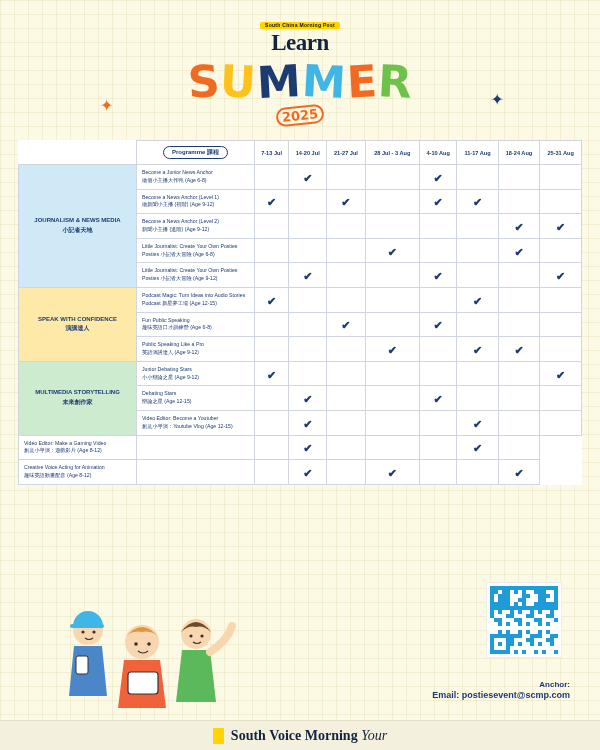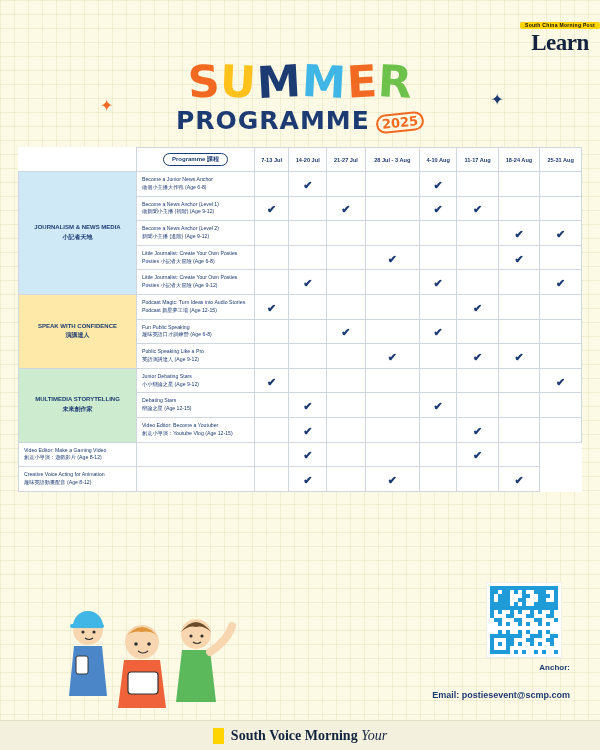--- a/index.html
+++ b/index.html
@@ -18,21 +18,21 @@
     background-image:
       linear-gradient(to right, rgba(190,180,120,.16) 1px, transparent 1px),
       linear-gradient(to bottom, rgba(190,180,120,.16) 1px, transparent 1px);
     background-size:14px 14px;
     z-index:0;
   }
   .sheet { position:relative; z-index:1; width:600px; height:750px; }
 
   
   .top-logos {
-    display:flex; align-items:center; justify-content:flex-end; gap:26px;
+    display:flex; align-items:center; justify-content:center; gap:26px;
     padding-top:14px;
   }
   .scmp-learn { text-align:center; line-height:1; }
   .scmp-learn .small {
     font-size:5px; letter-spacing:.3px; color:#111; font-weight:700;
     background:#ffd400; display:inline-block; padding:1px 5px; border-radius:2px;
     margin-bottom:2px;
   }
   .scmp-learn .big {
     font-size:23px; font-weight:700; color:#12243f; letter-spacing:-.5px;
@@ -137,21 +137,21 @@
   .qr {
     position:absolute; right:38px; top:10px; width:76px; height:76px; background:#fff;
     padding:3px; border:1px solid #eee;
   }
   .qr-grid { width:100%; height:100%; display:grid; grid-template-columns:repeat(17,1fr); grid-template-rows:repeat(17,1fr); }
   .qr-grid i { background:#1f9bd8; }
   .enquiry {
     position:absolute; right:30px; bottom:22px; text-align:right;
   }
   .enquiry .lab { font-size:8px; font-weight:700; color:#1d3b73; }
-  .enquiry .mail { font-size:9px; font-weight:700; color:#1d3b73; margin-top:18px;}
+  .enquiry .mail { font-size:9px; font-weight:700; color:#1d3b73; margin-top:1px;}
 
   
   .bottom-bar {
     position:absolute; left:0; bottom:0; width:100%; height:30px;
     background:#f3f1de; border-top:1px solid #e2dfc6;
     display:flex; align-items:center; justify-content:center; gap:7px;
   }
   .bottom-bar .ylogo { width:11px; height:16px; background:#ffd400; }
   .bottom-bar .bname {
     font-size:14px; font-weight:700; color:#12243f; font-family:"Liberation Serif", serif;
@@ -172,21 +172,20 @@
     </div>
   </div>
 
   <div class="title-wrap">
     <span class="star" style="left:100px; top:36px;">✦</span>
     <span class="star" style="right:96px; top:30px; color:#1d3b73;">✦</span>
     <div class="summer">
       <span style="color:#f26a21">S</span><span style="color:#ffc21a">U</span><span style="color:#1d3b73">M</span><span style="color:#3fb6e5">M</span><span style="color:#f26a21">E</span><span style="color:#6cc24a">R</span>
     </div>
     <div class="prog-row">
-      <div class="programme">PROGRAMME</div>
       <div class="year">2025</div>
     </div>
   </div>
 
 
   <div class="table-wrap">
     <table>
       <thead>
         <tr>
           <th style="border:none;background:transparent;width:78px;"></th>

